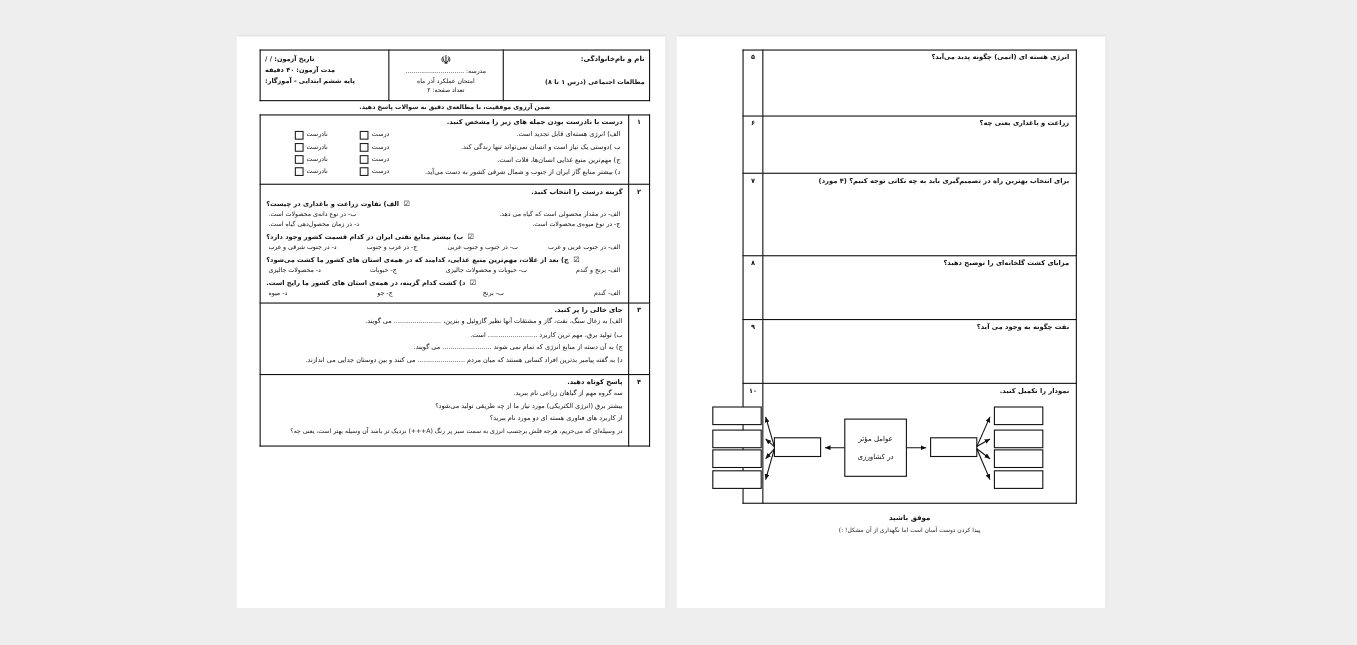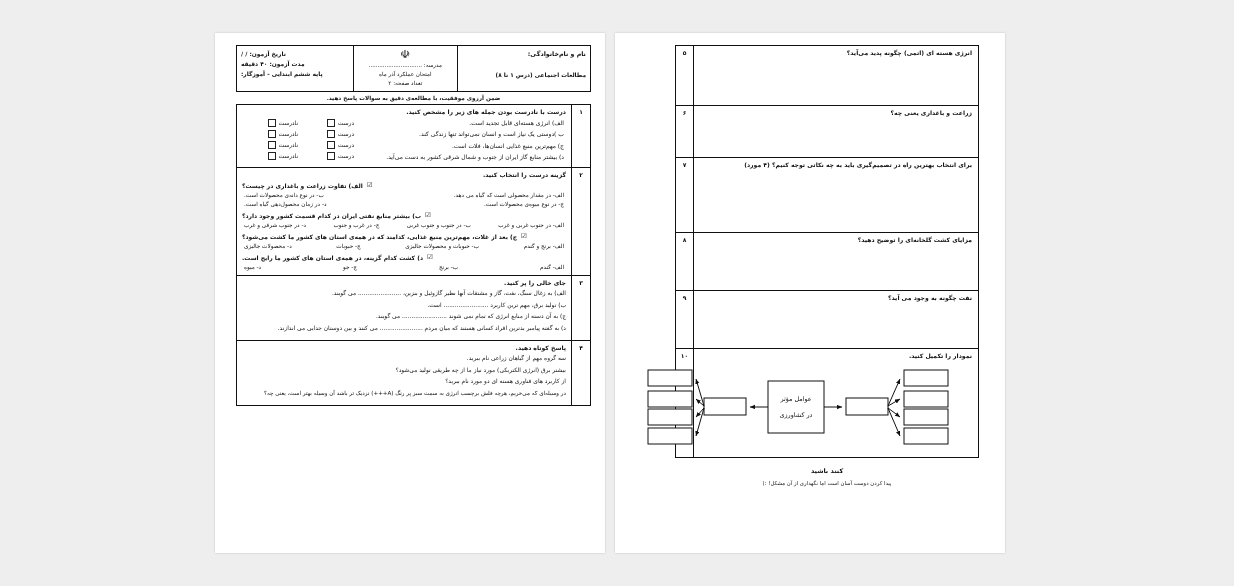--- a/index.html
+++ b/index.html
@@ -507,18 +507,18 @@
                   <line x1="246" y1="46" x2="258" y2="55" stroke="#111" stroke-width="1" marker-end="url(#ah)"></line>
                   <line x1="246" y1="46" x2="258" y2="74" stroke="#111" stroke-width="1" marker-end="url(#ah)"></line>
                 </svg>
               </div>
             </td>
             <td class="qnum2">۱۰</td>
           </tr>
         </tbody>
       </table>
 
-      <div class="footer-ok">کنند باشید</div>
+      <div class="footer-ok">موفق باشید</div>
       <div class="footer-quote">پیدا کردن دوست آسان است اما نگهداری از آن مشکل! :)</div>
     </div>
   </div>
 
 </div>
 
 </body></html>

